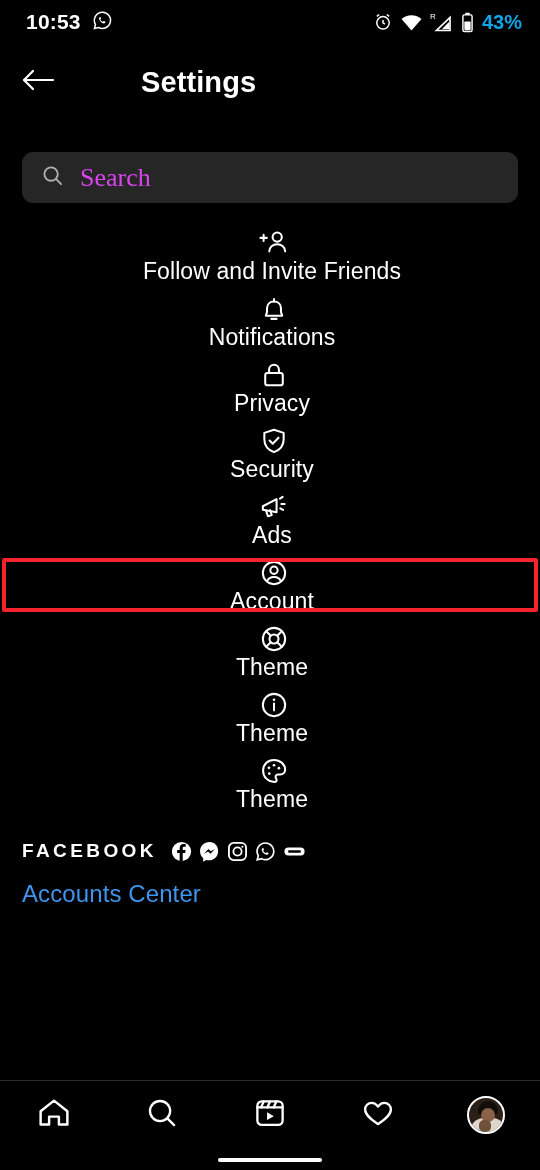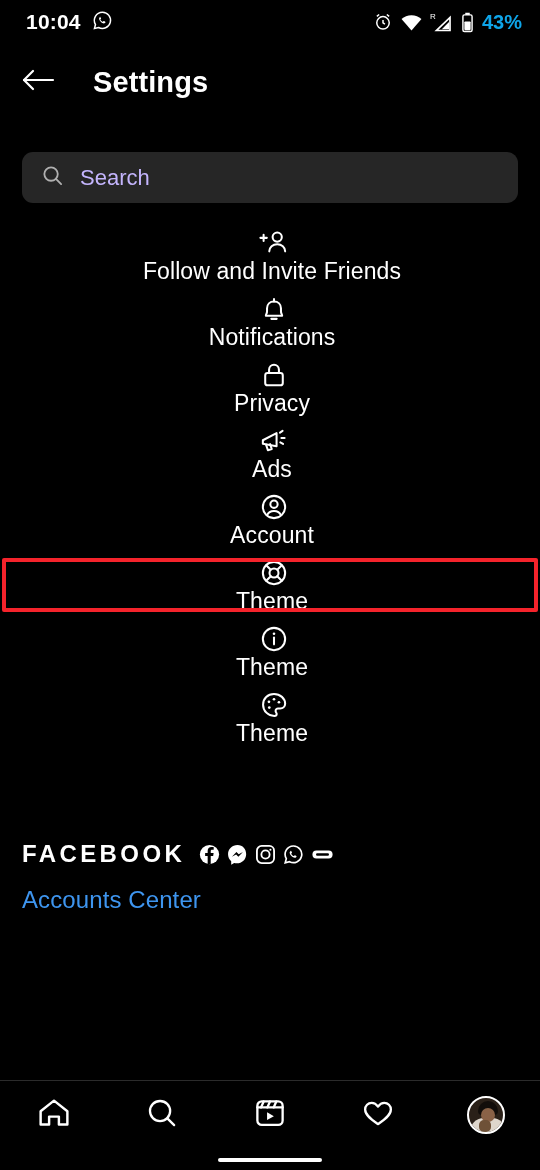--- a/index.html
+++ b/index.html
@@ -19,54 +19,54 @@
   }
   .status-left { display:flex; align-items:center; gap:11px; }
   .status-time { color:#fff; font-size:21px; font-weight:bold; letter-spacing:.2px; }
   .status-right { display:flex; align-items:center; gap:7px; }
   .status-right svg { display:block; }
   .battery-pct { color:#0ea5e9; font-size:20px; font-weight:bold; margin-left:1px; }
 
   
   .header {
     position:absolute; top:44px; left:0; width:540px; height:76px;
-    display:flex; align-items:center;
+    display:flex; align-items:center;gap:48px;
   }
   .back-btn { width:62px; display:flex; align-items:center; justify-content:center; margin-left:7px; }
   .page-title { color:#fff; font-size:29px; font-weight:bold; margin-left:24px; letter-spacing:.1px; }
 
   
   .search-wrap { position:absolute; top:152px; left:22px; width:496px; height:51px; }
   .search-box {
     width:100%; height:100%;
     background:#262626; border-radius:11px;
     display:flex; align-items:center; padding-left:19px; gap:16px;
   }
-  .search-placeholder { color:#c4b5fd; font-size:22px; }
+  .search-placeholder { color:#d946ef; font-size:26px;font-family:Liberation Serif, serif; }
 
   
   .menu { position:absolute; top:228px; left:0; width:540px; }
   .menu-row {
     position:relative; height:66px;
     display:flex; align-items:center;flex-direction:column;
   }
   .menu-icon {
     width:62px; min-width:62px; margin-left:7px;
     display:flex; align-items:center; justify-content:center;
   }
   .menu-label { color:#fff; font-size:23px; margin-left:4px; letter-spacing:.1px; }
   .highlight-box {
     position:absolute; left:2px; top:558px; width:536px; height:54px;
     border:4px solid #f5232b; border-radius:2px; pointer-events:none;
   }
 
   
   .fb-section { position:absolute; top:840px; left:22px; width:500px; }
   .fb-head { display:flex; align-items:center; gap:14px; }
-  .fb-word { color:#fff; font-size:24px; font-weight:bold; letter-spacing:3.4px; }
+  .fb-word { color:#fff; font-size:19px; font-weight:bold; letter-spacing:3.4px; }
   .fb-icons { display:flex; align-items:center; gap:7px; }
   .fb-icons svg { display:block; }
   .accounts-center { color:#3e95ef; font-size:24px; margin-top:18px; letter-spacing:.1px; }
   .fb-desc { color:#a8a8a8; font-size:20.5px; line-height:33px; margin-top:21px; width:492px; }
 
   
   .nav-divider { position:absolute; left:0; top:1080px; width:540px; height:1px; background:#2b2b2b; }
   .bottomnav {
     position:absolute; left:0; top:1081px; width:540px; height:68px;
     display:flex; align-items:center; justify-content:space-around;
@@ -91,21 +91,21 @@
     width:104px; height:4px; background:#fff; border-radius:3px;
   }
 </style>
 </head>
 <body>
 
 <div class="screen">
 
   <div class="statusbar">
     <div class="status-left">
-      <span class="status-time">10:04</span>
+      <span class="status-time">10:53</span>
       <span>
         <svg width="21" height="21" viewBox="0 0 24 24" fill="none" stroke="#fff" stroke-width="1.7">
           <path d="M12 2.5a9.3 9.3 0 00-8 14.1L2.8 21.2l4.7-1.2A9.3 9.3 0 1012 2.5z"></path>
           <path d="M8.8 7.8c.3-.1.6 0 .8.4l.7 1.3c.1.3.1.5-.1.7l-.5.5c-.1.2-.2.3 0 .6.5.9 1.4 1.7 2.3 2.1.3.1.4.1.6-.1l.5-.6c.2-.2.4-.2.7-.1l1.3.7c.3.2.4.4.3.7-.2.8-1 1.3-1.8 1.3-2.3-.1-5.3-3-5.5-5.3 0-.8.4-1.6 1.2-1.9z" fill="#fff" stroke="none"></path>
         </svg>
       </span>
     </div>
     <div class="status-right">
       <span>
         <svg width="20" height="20" viewBox="0 0 24 24" fill="none" stroke="#fff" stroke-width="1.8">
@@ -188,20 +188,29 @@
     <div class="menu-row">
       <div class="menu-icon">
         <svg width="30" height="30" viewBox="0 0 28 28" fill="none" stroke="#fff" stroke-width="1.9" stroke-linecap="round" stroke-linejoin="round">
           <rect x="5.8" y="12.2" width="16.4" height="11.4" rx="2.2"></rect>
           <path d="M9.4 12.2V9.1a4.6 4.6 0 019.2 0v3.1"></path>
         </svg>
       </div>
       <span class="menu-label">Privacy</span>
     </div>
 
+    <div class="menu-row">
+      <div class="menu-icon">
+        <svg width="30" height="30" viewBox="0 0 28 28" fill="none" stroke="#fff" stroke-width="1.9" stroke-linecap="round" stroke-linejoin="round">
+          <path d="M14 3.5l9 2.9v6.1c0 5.6-3.8 9.8-9 11.9-5.2-2.1-9-6.3-9-11.9V6.4l9-2.9z"></path>
+          <path d="M9.9 13.6l2.9 2.9 5.4-5.6"></path>
+        </svg>
+      </div>
+      <span class="menu-label">Security</span>
+    </div>
 
     <div class="menu-row">
       <div class="menu-icon">
         <svg width="30" height="30" viewBox="0 0 28 28" fill="none" stroke="#fff" stroke-width="1.9" stroke-linecap="round" stroke-linejoin="round">
           <path d="M3.6 13.3l12.8-6.6v12.1L3.6 16.6z"></path>
           <path d="M6.6 17.4l1.7 5.2 3.6-1.1-1.6-4.6"></path>
           <path d="M19.6 6.2l2.4-1.6M20.9 11.2h3M19.9 15.3l2.5 1.4"></path>
         </svg>
       </div>
       <span class="menu-label">Ads</span>

